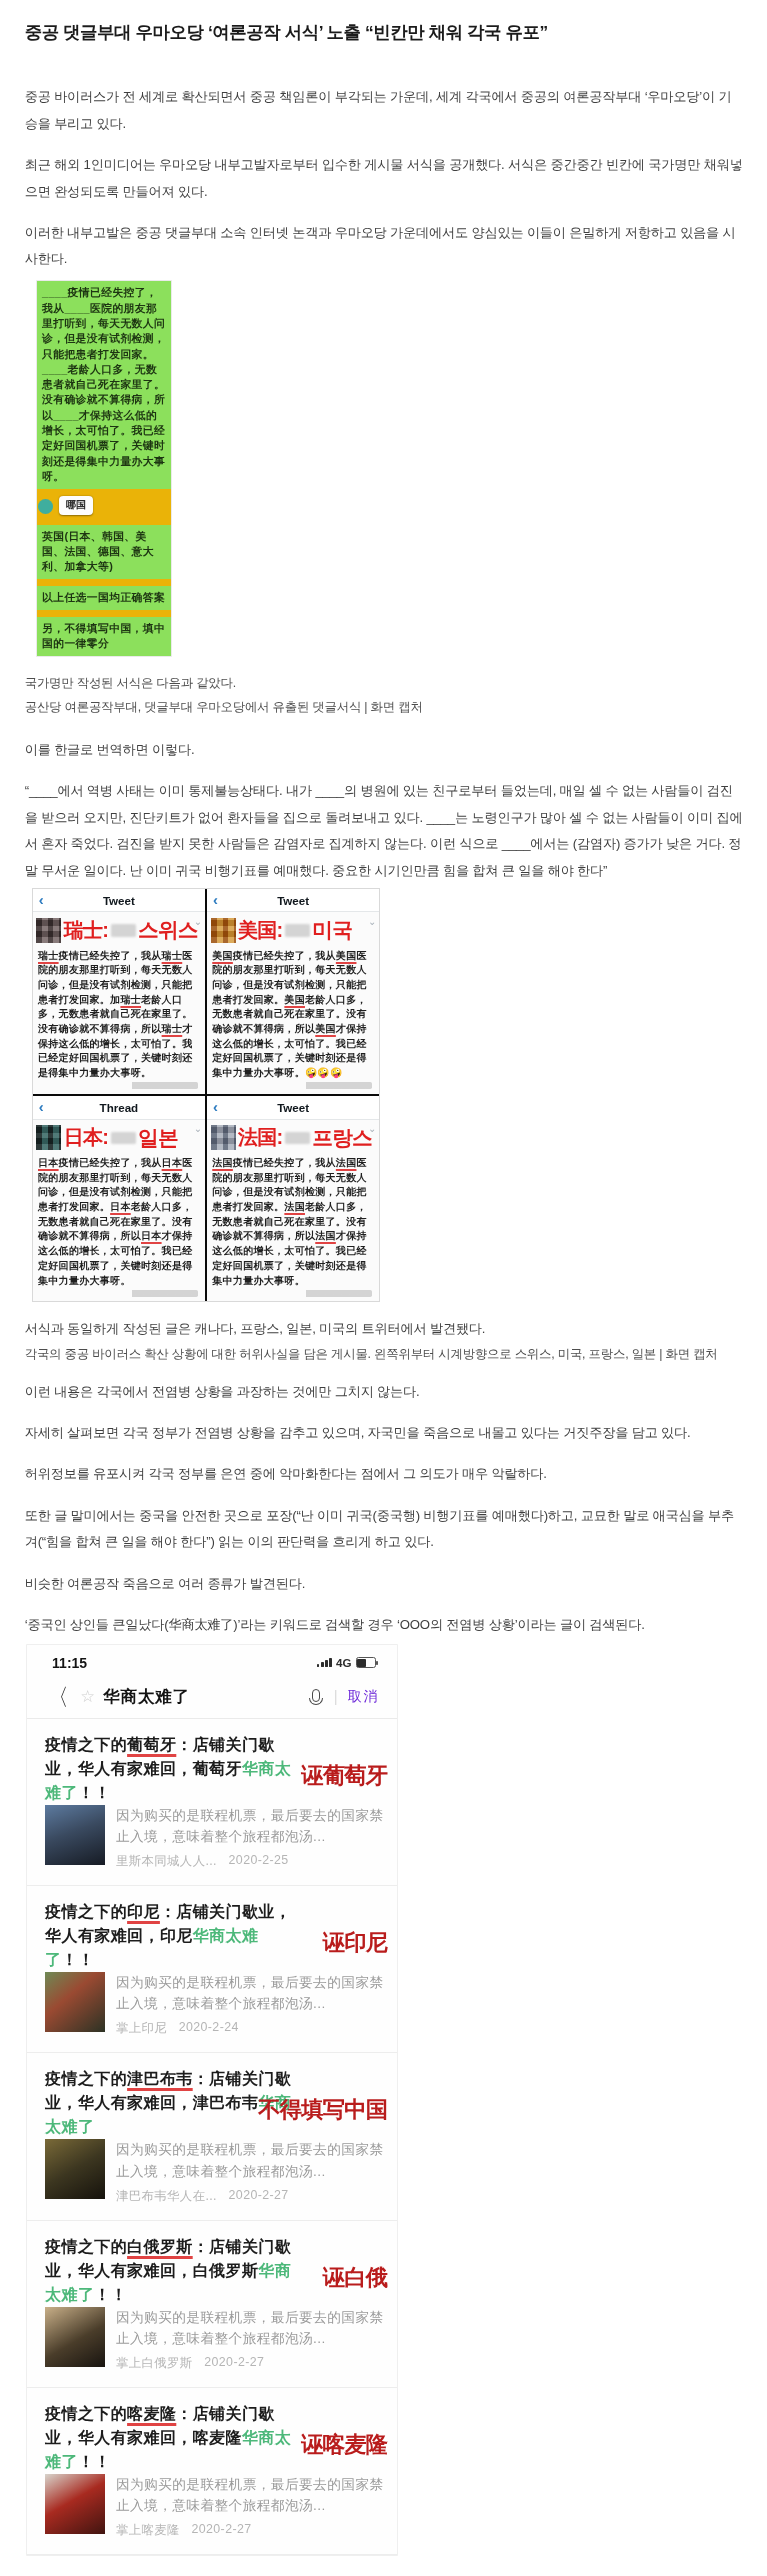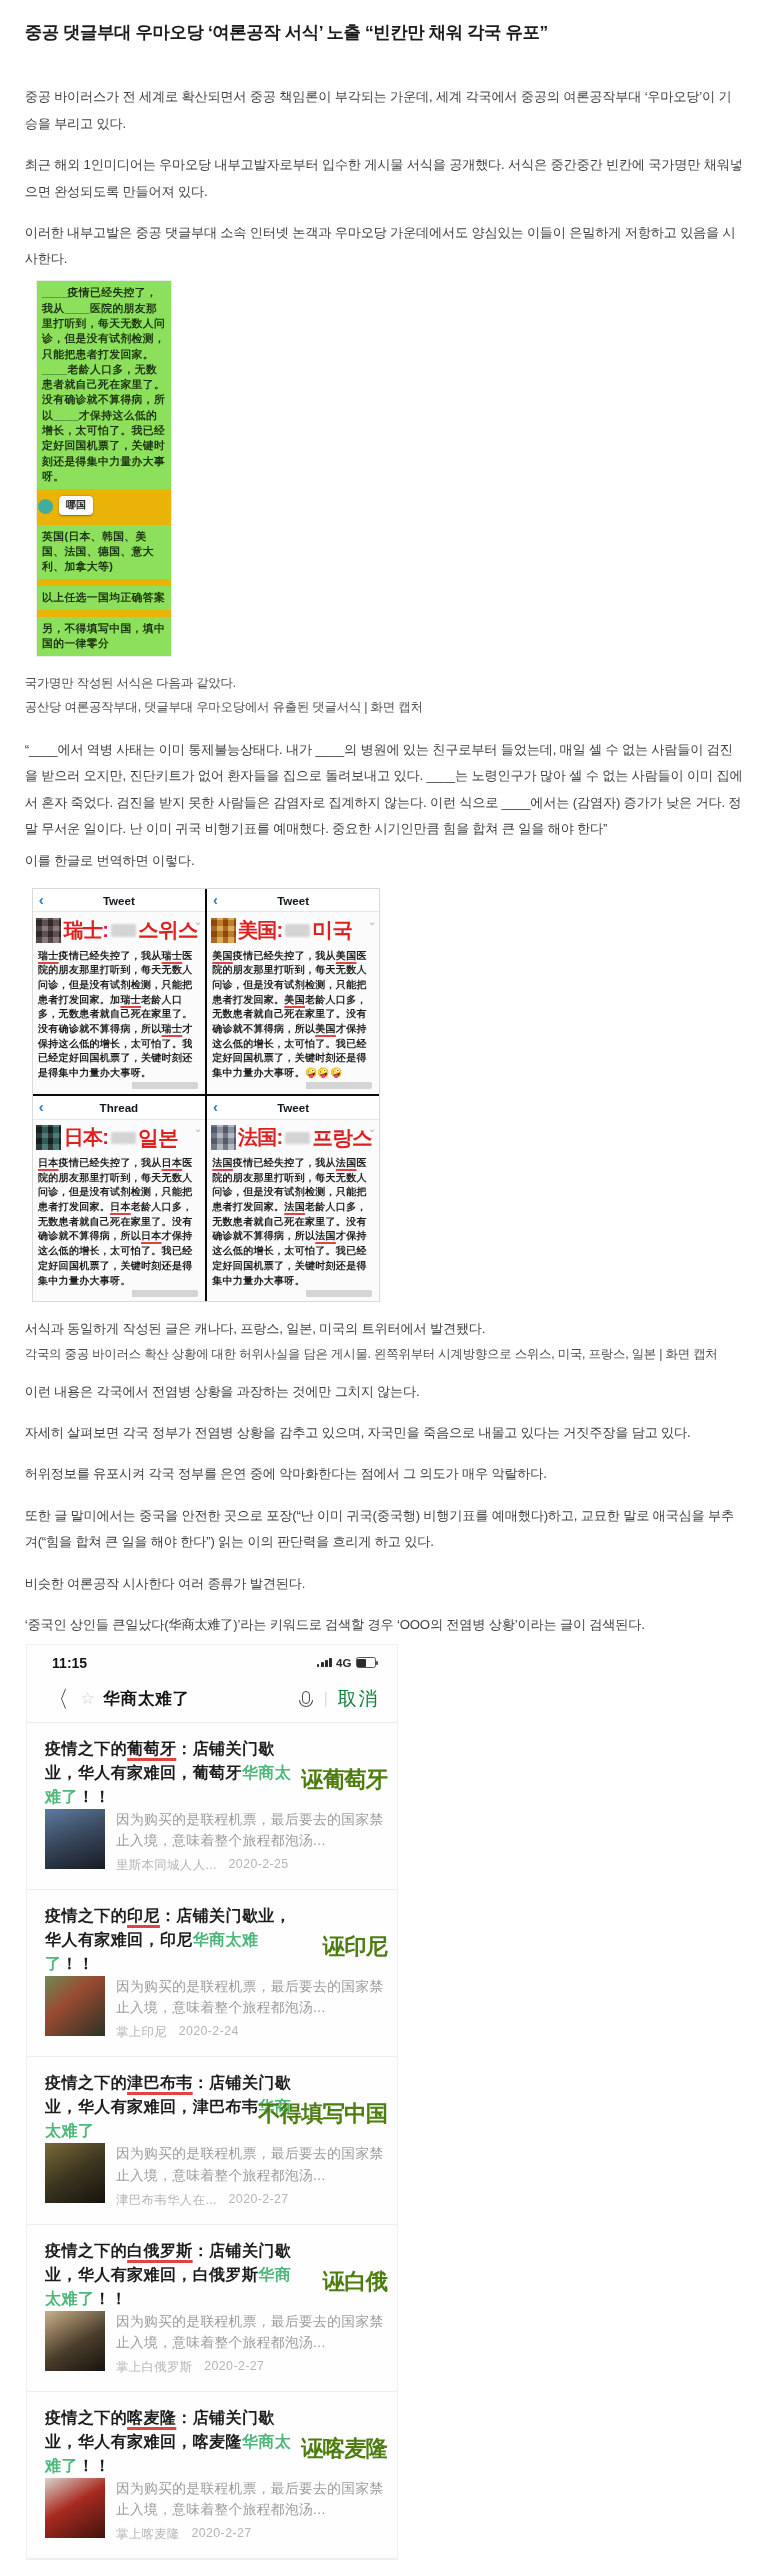--- a/index.html
+++ b/index.html
@@ -48,27 +48,27 @@
   .batt{width:18px;height:9px;border:1.2px solid #555;border-radius:2.5px;position:relative;}
   .batt::before{content:"";position:absolute;left:0.8px;top:0.8px;bottom:0.8px;width:50%;background:#2c2c2c;border-radius:0.8px;}
   .batt::after{content:"";position:absolute;right:-3.7px;top:2.1px;width:2.1px;height:4.1px;background:#555;border-radius:0.8px;}
   .psearch{display:flex;align-items:center;padding:13.2px 18px 10px 21.5px;}
   .pchev{font-size:20px;color:#2e2e2e;font-weight:400;line-height:1;margin-right:11.6px;transform:scaleY(1.15);}
   .pstar{font-size:16.5px;color:#cfcfcf;margin-right:8.3px;}
   .pquery{flex:1;font-size:16.5px;font-weight:700;color:#141414;letter-spacing:0.8px;}
   .mic{width:6.6px;height:10.8px;border:1.7px solid #4a4a4a;border-radius:4.1px;position:relative;margin:0 11.6px 3.3px 5px;}
   .mic::after{content:"";position:absolute;left:-3.7px;right:-3.7px;bottom:-4.1px;height:5.8px;border:1.7px solid #4a4a4a;border-top:none;border-radius:0 0 7.4px 7.4px;}
   .pdiv{color:#dddddd;font-size:16.5px;margin:0 10px 0 1.7px;}
-  .pcancel{font-size:19px;color:#15803d;letter-spacing:1.7px;}
+  .pcancel{font-size:14px;color:#6d28d9;letter-spacing:1.7px;}
   .plist{border-top:0.8px solid #eaeaea;}
   .prow{padding:14px 11.6px 15px 18px;border-bottom:0.8px solid #ededed;}
   .ptitle{position:relative;font-size:16px;font-weight:700;color:#1c1c1c;line-height:1.5;letter-spacing:0.4px;padding-right:93px;}
   .pu{text-decoration:underline;text-decoration-color:#e04343;text-decoration-thickness:2.5px;text-underline-offset:4.1px;}
   .pg{color:#4db87a;}
-  .pann{position:absolute;right:-1.7px;top:26px;color:#4d7c0f;font-size:22.3px;font-weight:800;letter-spacing:-0.8px;white-space:nowrap;padding:0;}
+  .pann{position:absolute;right:-1.7px;top:26px;color:#b91c1c;font-size:22.3px;font-weight:800;letter-spacing:-0.8px;white-space:nowrap;padding:0;}
   .pbody{display:flex;gap:10.8px;}
   .pthumb{width:60px;height:60px;flex:0 0 60px;}
   .pinfo{flex:1;min-width:0;}
   .pdesc{font-size:13.7px;color:#9b9b9b;line-height:1.55;letter-spacing:0.4px;}
   .pmeta{margin-top:5.8px;font-size:12.4px;color:#b5b5b5;display:flex;gap:11.6px;letter-spacing:0.4px;}
 </style>
 </head>
 <body>
 
 <div class="content">
@@ -88,22 +88,22 @@
     <div class="g">英国(日本、韩国、美国、法国、德国、意大利、加拿大等)</div>
     <div class="thin"></div>
     <div class="g">以上任选一国均正确答案</div>
     <div class="thin"></div>
     <div class="g">另，不得填写中国，填中国的一律零分</div>
   </div>
 
   <p class="cap">국가명만 작성된 서식은 다음과 같았다.</p>
   <p class="cap">공산당 여론공작부대, 댓글부대 우마오당에서 유출된 댓글서식 | 화면 캡처</p>
   <div class="sp20"></div>
+  <p class="body gap">이를 한글로 번역하면 이렇다.</p>
   <p class="body">“____에서 역병 사태는 이미 통제불능상태다. 내가 ____의 병원에 있는 친구로부터 들었는데, 매일 셀 수 없는 사람들이 검진을 받으러 오지만, 진단키트가 없어 환자들을 집으로 돌려보내고 있다. ____는 노령인구가 많아 셀 수 없는 사람들이 이미 집에서 혼자 죽었다. 검진을 받지 못한 사람들은 감염자로 집계하지 않는다. 이런 식으로 ____에서는 (감염자) 증가가 낮은 거다. 정말 무서운 일이다. 난 이미 귀국 비행기표를 예매했다. 중요한 시기인만큼 힘을 합쳐 큰 일을 해야 한다”</p>
-  <p class="body gap">이를 한글로 번역하면 이렇다.</p>
 
   <div class="tgrid">
 
   <div class="tcell">
         <div class="thead">
           <span class="tchev">‹</span>
           <span class="thlabel">Tweet</span>
         </div>
         <span class="caret">⌄</span>
         <div class="trow">
@@ -170,21 +170,21 @@
       </div>
     </div>
 
   <p class="body" style="margin-bottom:0;">서식과 동일하게 작성된 글은 캐나다, 프랑스, 일본, 미국의 트위터에서 발견됐다.</p>
   <p class="cap">각국의 중공 바이러스 확산 상황에 대한 허위사실을 담은 게시물. 왼쪽위부터 시계방향으로 스위스, 미국, 프랑스, 일본 | 화면 캡처</p>
   <div class="sp14"></div>
   <p class="body gap">이런 내용은 각국에서 전염병 상황을 과장하는 것에만 그치지 않는다.</p>
   <p class="body gap">자세히 살펴보면 각국 정부가 전염병 상황을 감추고 있으며, 자국민을 죽음으로 내몰고 있다는 거짓주장을 담고 있다.</p>
   <p class="body gap">허위정보를 유포시켜 각국 정부를 은연 중에 악마화한다는 점에서 그 의도가 매우 악랄하다.</p>
   <p class="body gap">또한 글 말미에서는 중국을 안전한 곳으로 포장(“난 이미 귀국(중국행) 비행기표를 예매했다)하고, 교묘한 말로 애국심을 부추겨(“힘을 합쳐 큰 일을 해야 한다”) 읽는 이의 판단력을 흐리게 하고 있다.</p>
-  <p class="body gap">비슷한 여론공작 시사한다 여러 종류가 발견된다.</p>
+  <p class="body gap">비슷한 여론공작 죽음으로 여러 종류가 발견된다.</p>
   <p class="body">‘중국인 상인들 큰일났다(华商太难了)’라는 키워드로 검색할 경우 ‘OOO의 전염병 상황’이라는 글이 검색된다.</p>
 
   <div class="phone">
     <div class="pstatus">
       <span class="ptime">11:15</span>
       <span class="pright">
         <span class="sig">
             <i></i>
             <i></i>
             <i></i>

